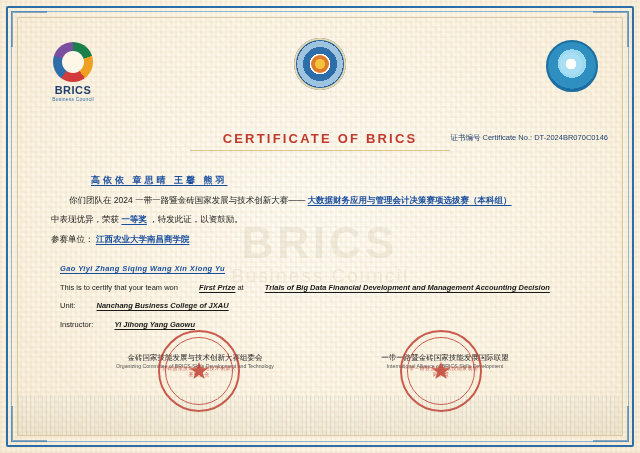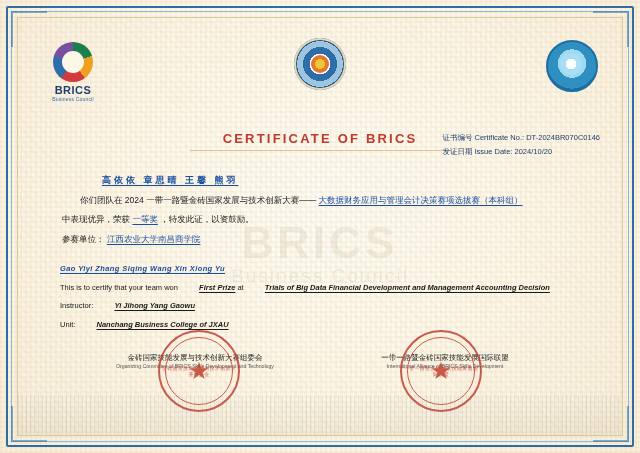--- a/index.html
+++ b/index.html
@@ -93,28 +93,28 @@
   .title-en{
     position:absolute;left:0;right:0;top:131px;text-align:center;
     font-size:13px;font-weight:bold;letter-spacing:2.2px;color:#c0392b;
   }
   .title-rule{
     position:absolute;left:190px;right:190px;top:150px;height:1px;background:#c8a94e;opacity:.6;
   }
 
   
   .meta{
-    position:absolute;right:40px;top:131px;font-size:7.5px;color:#1f3f6e;line-height:1.9;text-align:left;
-  }
-
-  
-  .body-cn{position:absolute;left:62px;right:44px;top:172px;font-size:8.5px;color:#1a1a1a;line-height:1.85;}
+    position:absolute;right:32px;top:131px;font-size:7.5px;color:#1f3f6e;line-height:1.9;text-align:left;
+  }
+
+  
+  .body-cn{position:absolute;left:51px;right:44px;top:172px;font-size:8.5px;color:#1a1a1a;line-height:1.85;}
   .names-line{margin-left:40px;color:#1a4fa0;font-weight:bold;letter-spacing:3px;font-size:9px;}
   .u{ text-decoration:underline; text-underline-offset:2px;}
-  .blue{color:#1a4fa0;font-weight:normal;}
+  .blue{color:#1a4fa0;font-weight:bold;}
   .row{margin-top:4px;}
   .indent{text-indent:18px;}
 
   .body-en{position:absolute;left:60px;right:44px;top:254px;font-size:7.5px;color:#1a1a1a;line-height:1.95;}
   .en-names{color:#1a4fa0;font-style:italic;font-weight:bold;letter-spacing:.4px;margin-top:8px;}
   .it{font-style:italic;font-weight:bold;color:#1a1a1a;padding-left:19px;}
 
   
   .orgs{position:absolute;left:0;right:0;top:352px;display:flex;justify-content:center;gap:70px;}
   .org{width:180px;text-align:center;font-size:7px;color:#333;line-height:1.5;}
@@ -175,25 +175,20 @@
 
   <div class="title-en">CERTIFICATE OF BRICS</div>
   <div class="title-rule"></div>
 
   <div class="meta">
     <div>
       <span>证书编号</span>
       <span>Certificate No.:</span>
       <span>DT-2024BR070C0146</span>
     </div>
-    <div>
-      <span>发证日期</span>
-      <span>Issue Date:</span>
-      <span>2024/10/20</span>
-    </div>
   </div>
 
   <div class="body-cn">
     <div class="names-line u">高依依  章思晴  王馨  熊羽</div>
     <div class="row indent">
       <span>你们团队在 2024 一带一路暨金砖国家发展与技术创新大赛——</span>
       <span class="u blue">大数据财务应用与管理会计决策赛项选拔赛（本科组）</span>
     </div>
     <div class="row">
       <span>中表现优异，荣获</span>
@@ -208,26 +203,26 @@
 
   <div class="body-en">
     <div class="en-names u">Gao Yiyi   Zhang Siqing   Wang Xin   Xiong Yu</div>
     <div class="row">
       <span>This is to certify that your team won</span>
       <span class="u it">First Prize</span>
       <span>at</span>
       <span class="u it">Trials of Big Data Financial Development and Management Accounting Decision</span>
     </div>
     <div class="row">
+      <span>Unit:</span>
+      <span class="u it">Nanchang Business College of JXAU</span>
+    </div>
+    <div class="row">
       <span>Instructor:</span>
       <span class="u it">Yi Jihong   Yang Gaowu</span>
-    </div>
-    <div class="row">
-      <span>Unit:</span>
-      <span class="u it">Nanchang Business College of JXAU</span>
     </div>
   </div>
 
   <div class="orgs">
     <div class="org">
       <div class="cn">金砖国家技能发展与技术创新大赛组委会</div>
       <div class="en">Organizing Committee of BRICS Skills Development and Technology</div>
     </div>
     <div class="org">
       <div class="cn">一带一路暨金砖国家技能发展国际联盟</div>

